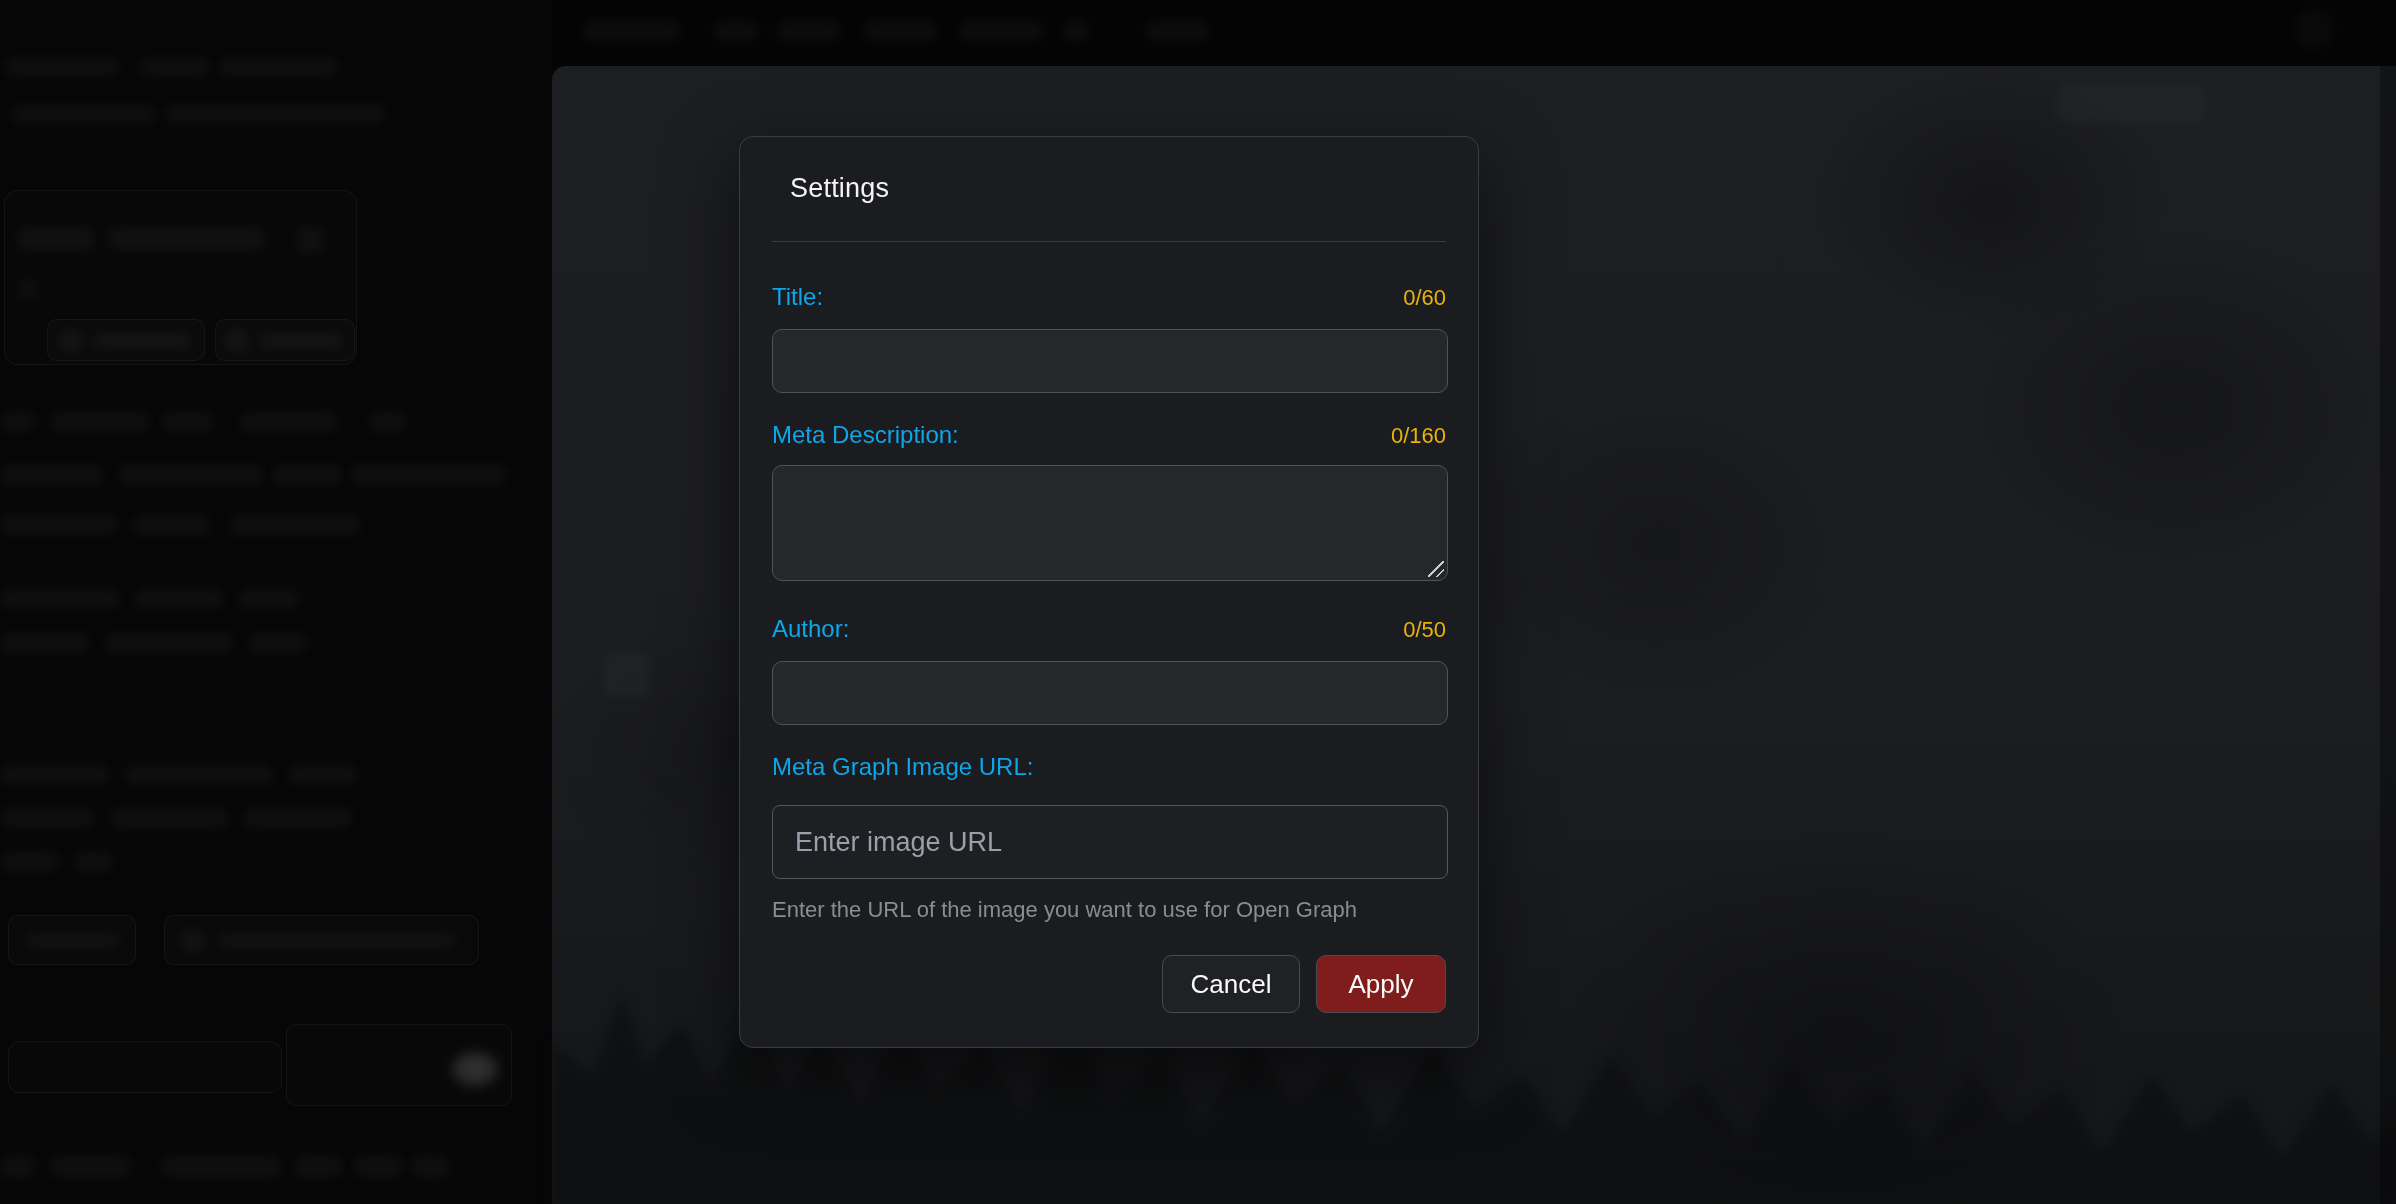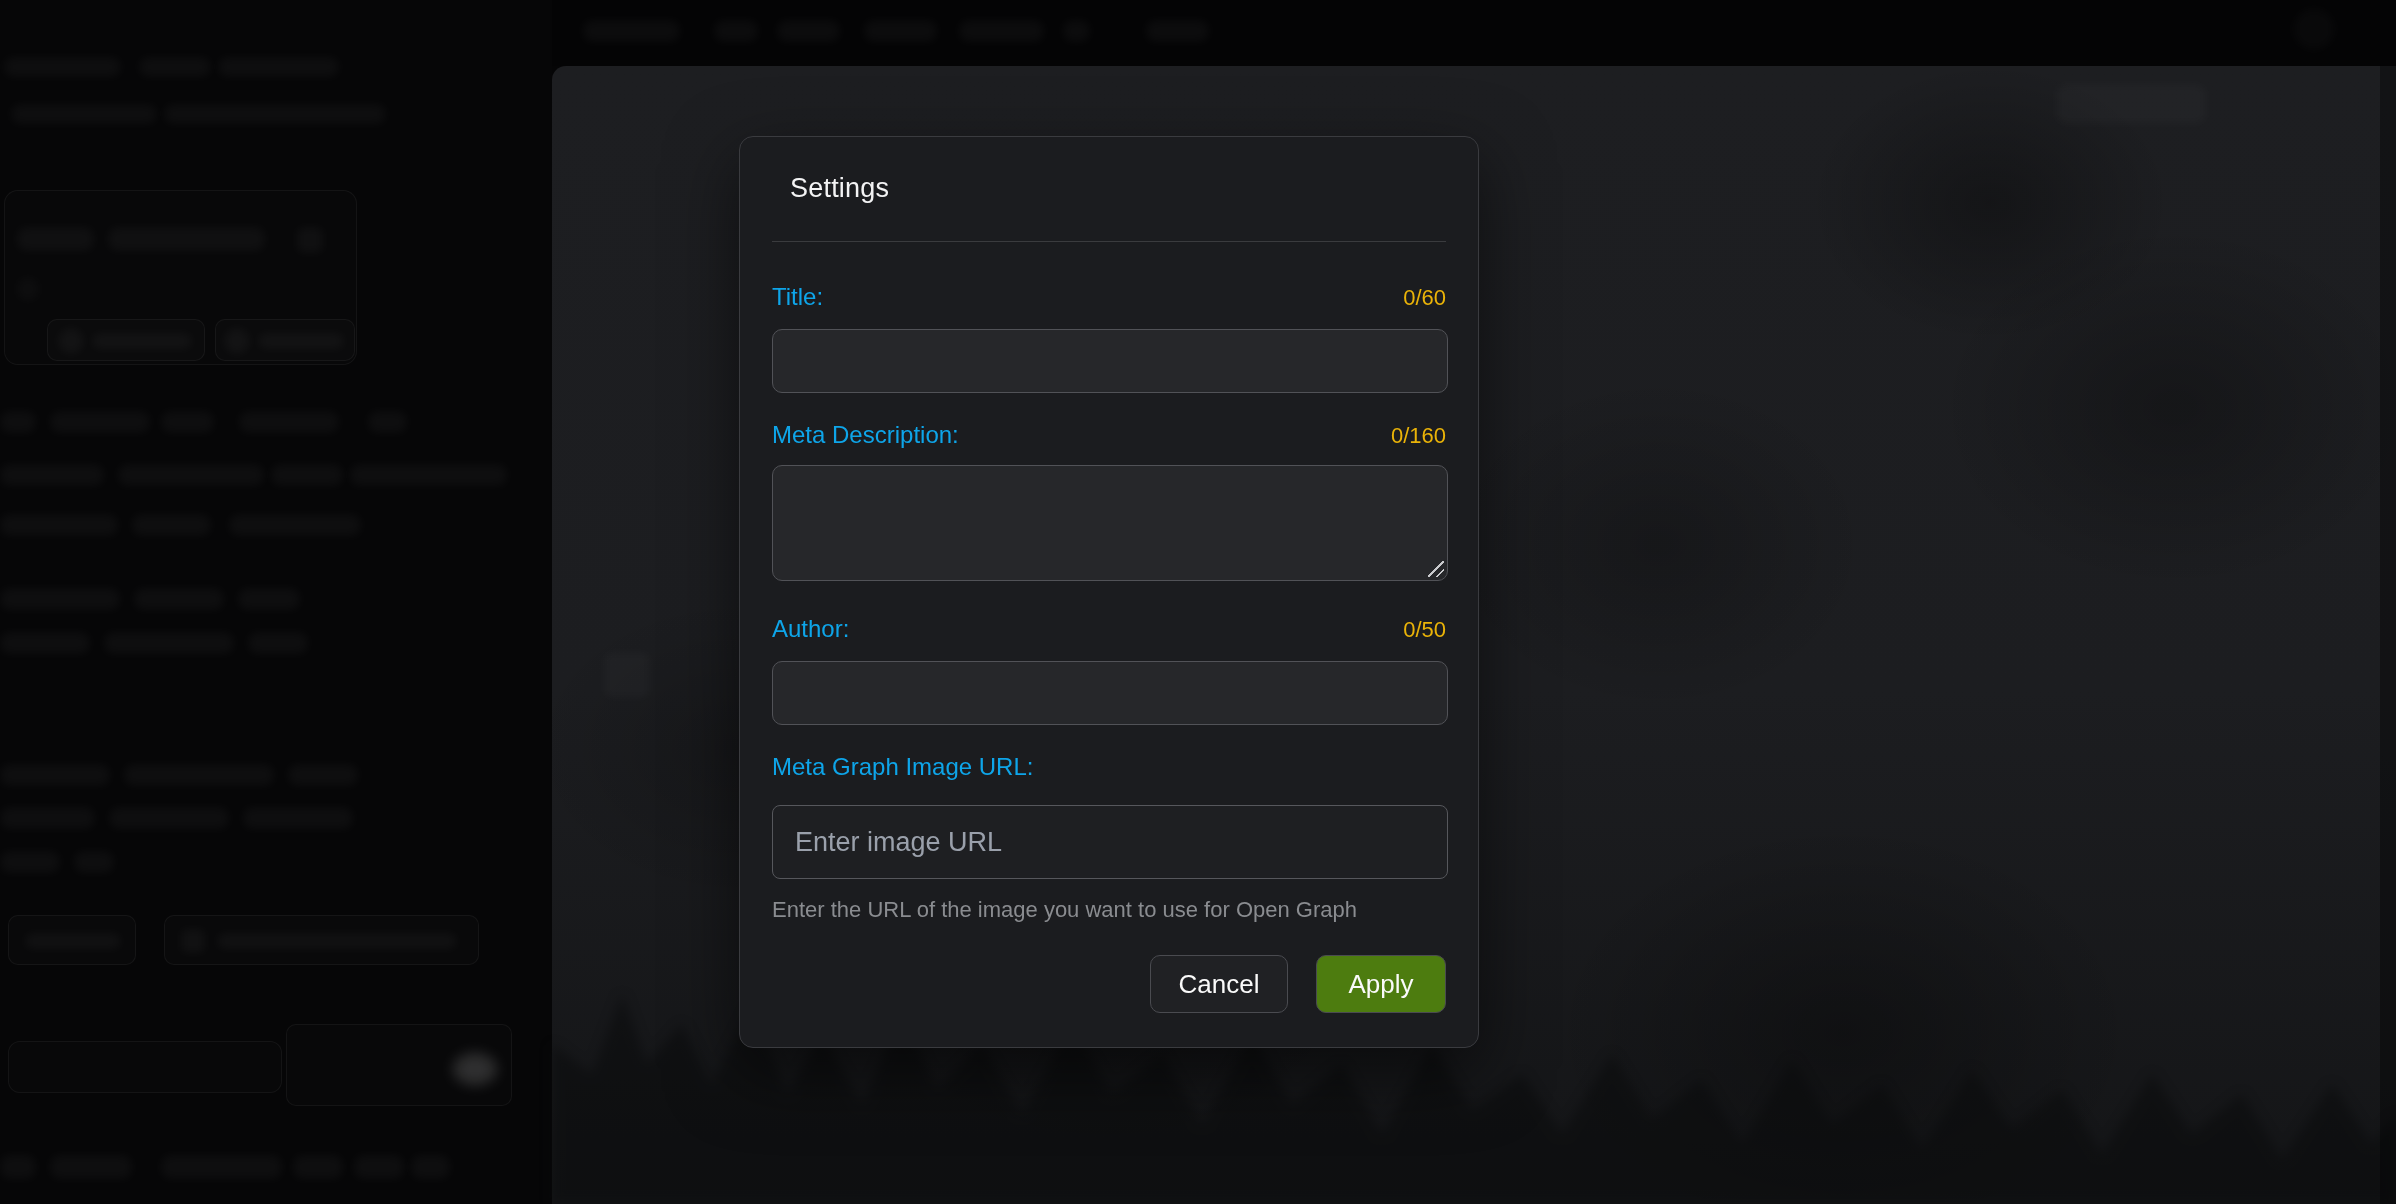--- a/index.html
+++ b/index.html
@@ -57,23 +57,23 @@
       linear-gradient(135deg, rgba(0,0,0,0) 46%, #c9cacd 46%, #c9cacd 54%, rgba(0,0,0,0) 54%),
       linear-gradient(135deg, rgba(0,0,0,0) 72%, #c9cacd 72%, #c9cacd 80%, rgba(0,0,0,0) 80%);
   }
   .url-input { position:absolute; left:32px; width:676px; height:74px; background:#1e1f22;
     border:1.5px solid #56575c; border-radius:8px; color:#e8e9ea; font-size:27px;
     padding:0 22px; font-family:"Liberation Sans", sans-serif; outline:none; }
   .url-input::placeholder { color:#9aa0ab; opacity:1; }
   .helper-text { position:absolute; left:32px; font-size:22px; color:#8a8c90; }
   .modal-buttons { position:absolute; right:32px; top:818px; display:flex; gap:16px; }
   .btn { height:58px; border-radius:10px; font-size:26px; color:#fafafa;
-         font-family:"Liberation Sans", sans-serif; cursor:pointer;margin-left:12px; }
+         font-family:"Liberation Sans", sans-serif; cursor:pointer; }
   .btn-cancel { width:138px; background:#202124; border:1px solid #4a4b50; }
-  .btn-apply  { width:130px; background:#4d7c0f; border:1px solid #4a4b50; }
+  .btn-apply  { width:130px; background:#7f1d1d; border:1px solid #4a4b50; }
 </style>
 </head>
 <body>
 
 <div class="stage">
 
   <div class="topbar">
     <div class="blob dim" style="left:282px; top:0; width:97px; height:18px; border-radius:0 0 8px 8px;"></div>
     <div class="blob dim" style="left:583px; top:20px; width:97px; height:22px;"></div>
     <div class="blob dim" style="left:714px; top:20px; width:44px; height:22px;"></div>

